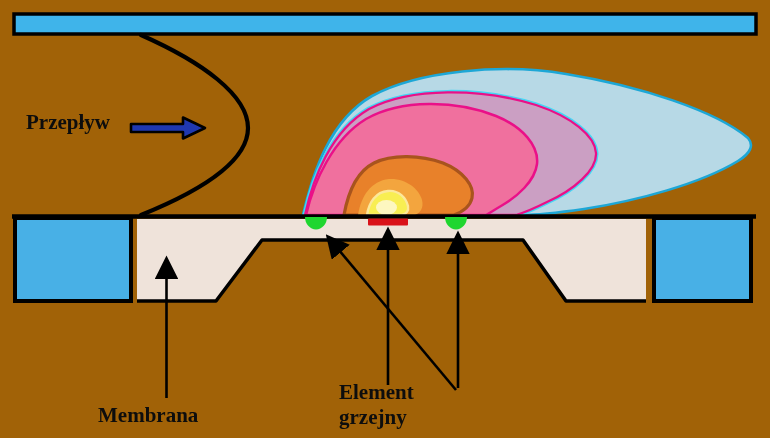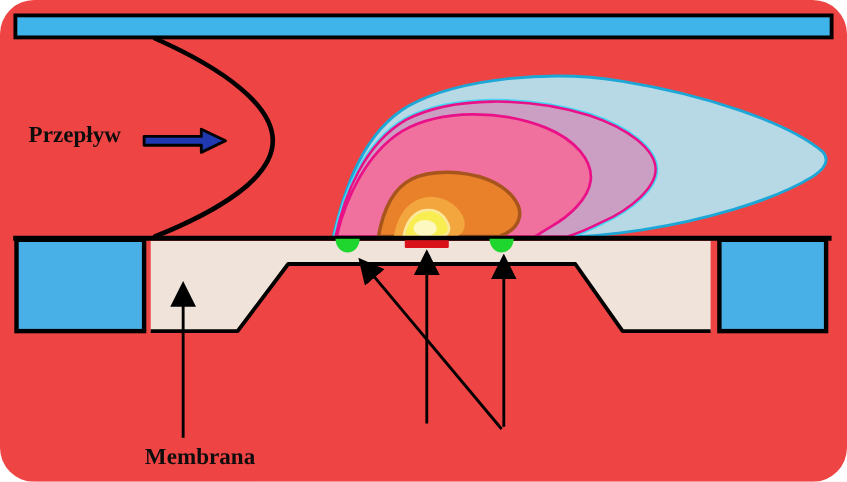--- a/index.html
+++ b/index.html
@@ -1,35 +1,34 @@
 <!DOCTYPE html>
 <html><head>
 <meta charset="utf-8">
 <style>
   html,body{margin:0;padding:0;background:#ffffff;}
   #canvas{
     position:relative;
     width:770px;height:438px;
-    background:#ef4444;
+    background:#a16207;
     font-family:"Liberation Serif","DejaVu Serif",serif;
     overflow:hidden;
-    border-radius:31px;
   }
   #scene{position:absolute;left:0;top:0;}
   .lbl{
     position:absolute;
     font-weight:bold;
     font-size:21px;
     line-height:25px;
     color:#0d0d0d;
     white-space:nowrap;
   }
   .lbl span{display:block;}
   #flow-label{left:26px;top:110px;}
-  #membrane-label{left:98px;top:403px;width:134px;text-align:right;}
+  #membrane-label{left:98px;top:403px;width:134px;text-align:left;}
   #heater-label{left:339px;top:380px;}
   #sensors-label{left:461px;top:380px;}
 </style>
 </head>
 <body>
 
 <div id="canvas">
 
   <svg id="scene" width="770" height="438" viewBox="0 0 770 438">
     <defs>
@@ -85,15 +84,19 @@
       <line x1="388" y1="385" x2="388" y2="230" marker-end="url(#ah)"></line>
       <line x1="458" y1="388" x2="458" y2="234" marker-end="url(#ah)"></line>
       <line x1="456" y1="390" x2="328" y2="237" marker-end="url(#ah)"></line>
     </g>
   </svg>
 
   <div class="lbl" id="flow-label">Przepływ</div>
 
   <div class="lbl" id="membrane-label">Membrana</div>
 
+  <div class="lbl" id="heater-label">
+    <span>Element</span>
+    <span>grzejny</span>
+  </div>
 
 
 </div>
 
 </body></html>

